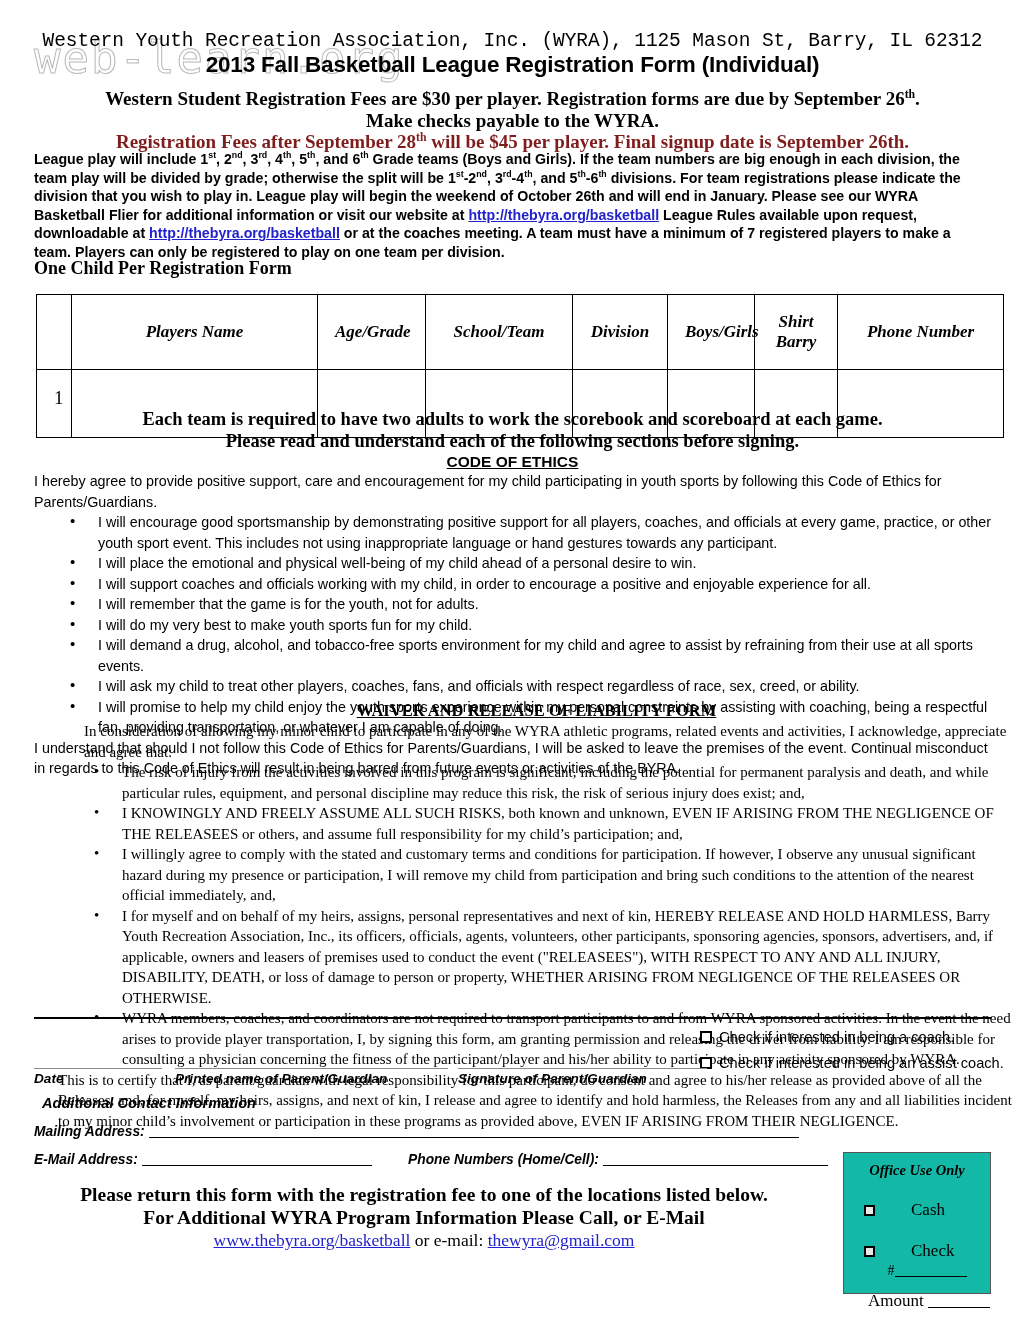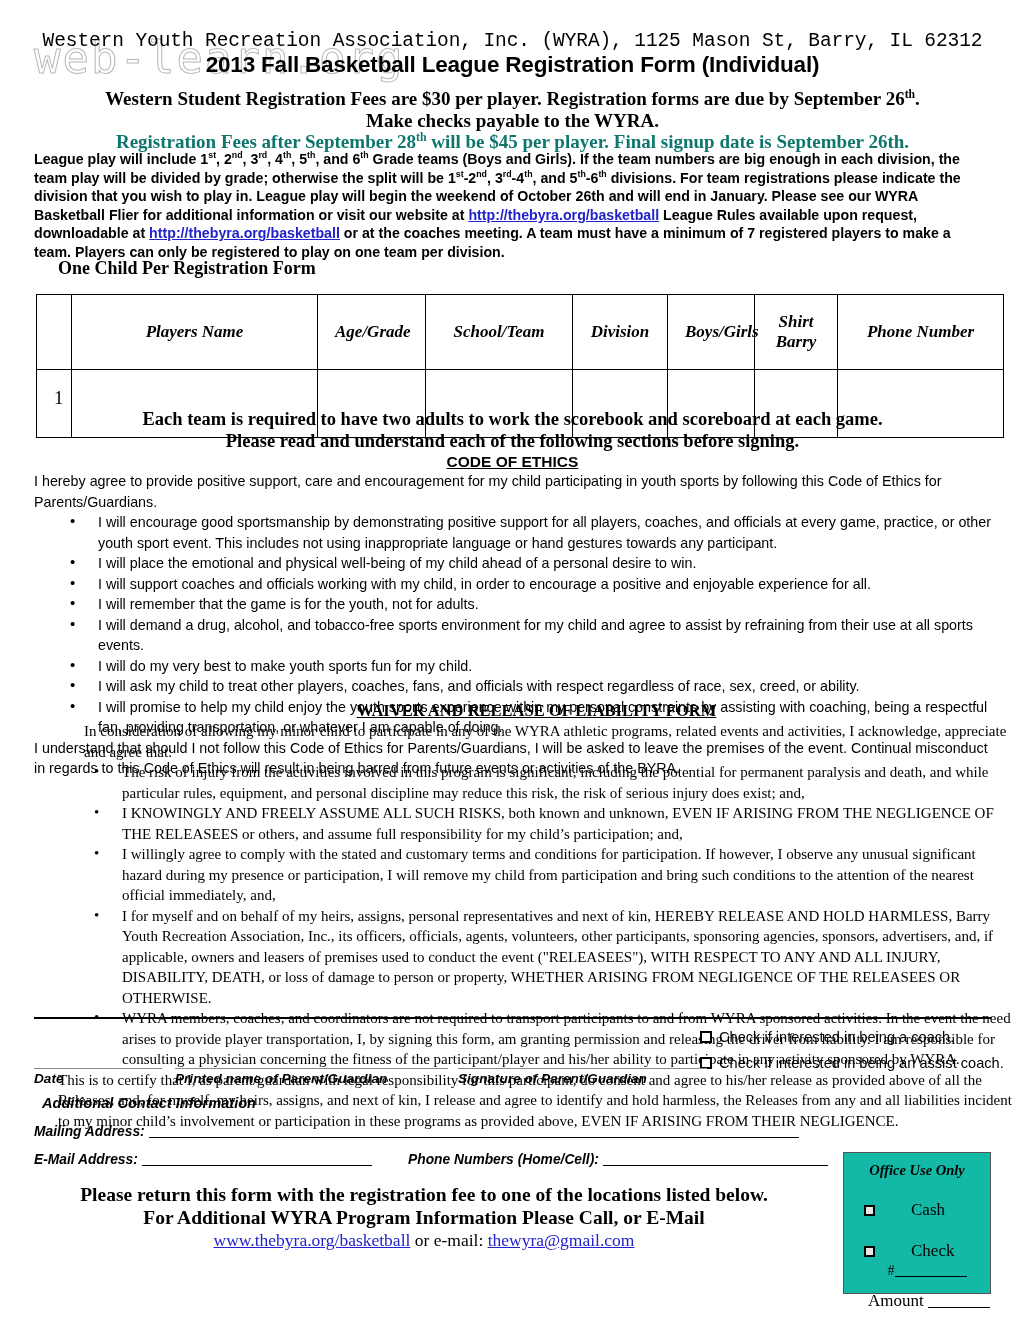--- a/index.html
+++ b/index.html
@@ -58,21 +58,21 @@
 
   .fee-block {
     position: absolute;
     left: 34px; right: 34px;
     top: 88px;
     text-align: center;
     font-weight: bold;
     font-size: 19px;
     line-height: 21.5px;
   }
-  .fee-red { color: #0f766e; }
+  .fee-red { color: #7f1d1d; }
   sup { font-size: 0.62em; vertical-align: super; line-height: 0; }
 
   .league-para {
     position: absolute;
     left: 34px;
     width: 957px;
     top: 150px;
     font-family: "Liberation Sans", sans-serif;
     font-weight: bold;
     font-size: 14.2px;
@@ -80,21 +80,20 @@
     text-align: left;
   }
   a.lnk { color: #2222cc; text-decoration: underline; }
 
   .one-child {
     position: absolute;
     left: 34px;
     top: 258px;
     font-weight: bold;
     font-size: 18px;
-    margin-left: 24px;
   }
 
   
   table.reg {
     position: absolute;
     left: 36px;
     top: 294px;
     width: 954px;
     border-collapse: collapse;
     table-layout: fixed;
@@ -381,22 +380,22 @@
   <div class="ethics-wrap">
     <div class="center-bold">Each team is required to have two adults to work the scorebook and scoreboard at each game.</div>
     <div class="center-bold">Please read and understand each of the following sections before signing.</div>
     <div class="sec-head">CODE OF ETHICS</div>
     <div class="sans-body">I hereby agree to provide positive support, care and encouragement for my child participating in youth sports by following this Code of Ethics for Parents/Guardians.</div>
     <ul class="bl sans-body">
       <li>I will encourage good sportsmanship by demonstrating positive support for all players, coaches, and officials at every game, practice, or other youth sport event.  This includes not using inappropriate language or hand gestures towards any participant.</li>
       <li>I will place the emotional and physical well-being of my child ahead of a personal desire to win.</li>
       <li>I will support coaches and officials working with my child, in order to encourage a positive and enjoyable experience for all.</li>
       <li>I will remember that the game is for the youth, not for adults.</li>
+      <li>I will do my very best to make youth sports fun for my child.</li>
       <li>I will demand a drug, alcohol, and tobacco-free sports environment for my child and agree to assist by refraining from their use at all sports events.</li>
-      <li>I will do my very best to make youth sports fun for my child.</li>
       <li>I will ask my child to treat other players, coaches, fans, and officials with respect regardless of race, sex, creed, or ability.</li>
       <li>I will promise to help my child enjoy the youth sports experience within my personal constraints by assisting with coaching, being a respectful fan, providing transportation, or whatever I am capable of doing.</li>
     </ul>
     <div class="sans-body">I understand that should I not follow this Code of Ethics for Parents/Guardians, I will be asked to leave the premises of the event.  Continual misconduct in regards to this Code of Ethics will result in being barred from future events or activities of the BYRA.</div>
   </div>
 
   <div class="waiver-wrap">
     <div class="sec-head serif">WAIVER AND RELEASE OF LIABILITY FORM</div>
     <div class="serif-body indent-1">In consideration of allowing my minor child to participate in any of the WYRA athletic programs, related events and activities, I acknowledge, appreciate and agree that:</div>
     <ul class="bl serif-body">

